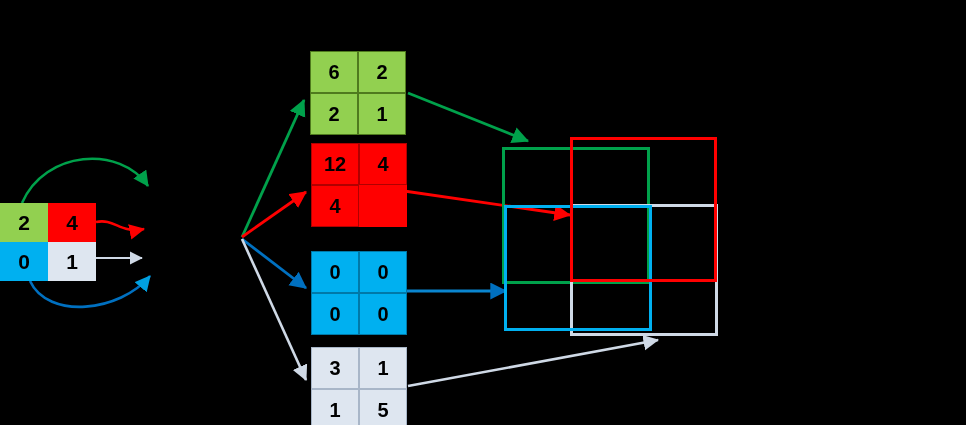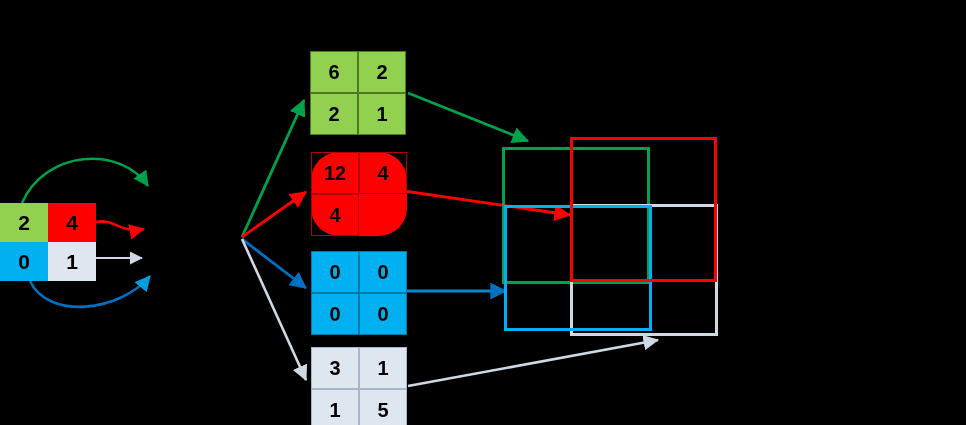--- a/index.html
+++ b/index.html
@@ -52,21 +52,21 @@
   .kmatrix.red-m   { background: #ff0000; }
   .kmatrix.blue-m  { background: #00b0f0; }
   .kmatrix.gray-m  { background: #dee6f0; }
 
   .kmatrix.green-m .cell { border: 0.5px solid #4f7a1e; }
   .kmatrix.red-m   .cell { border: 0.5px solid #b00000; }
   .kmatrix.blue-m  .cell { border: 0.5px solid #0079a8; }
   .kmatrix.gray-m  .cell { border: 0.5px solid #a8b6c8; }
 
   #k-green { left: 310px; top: 51px; }
-  #k-red   { left: 311px; top: 152px; border-radius: 28px; }
+  #k-red   { left: 311px; top: 143px; }
   #k-blue  { left: 311px; top: 251px; }
   #k-gray  { left: 311px; top: 347px; }
 
   
   .outsq {
     position: absolute;
     box-sizing: border-box;
     background: transparent;
   }
   #out-green { left: 502px; top: 147px;  width: 148px; height: 137px; border: 3px solid #00a14b; }

